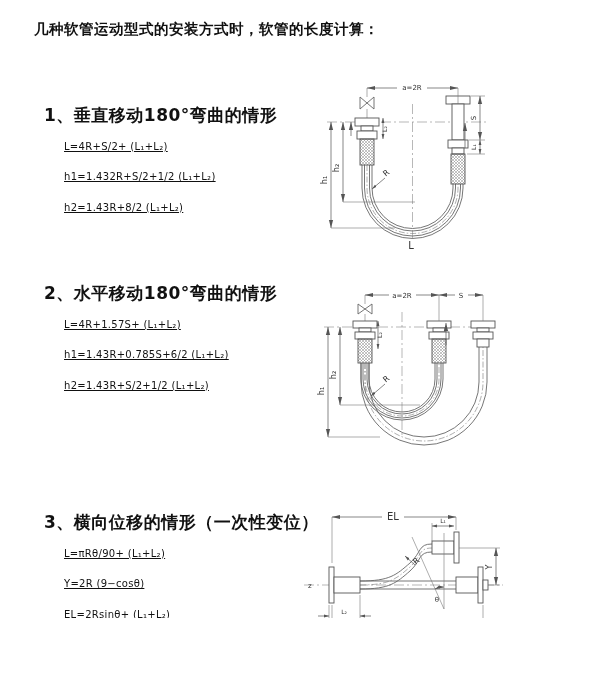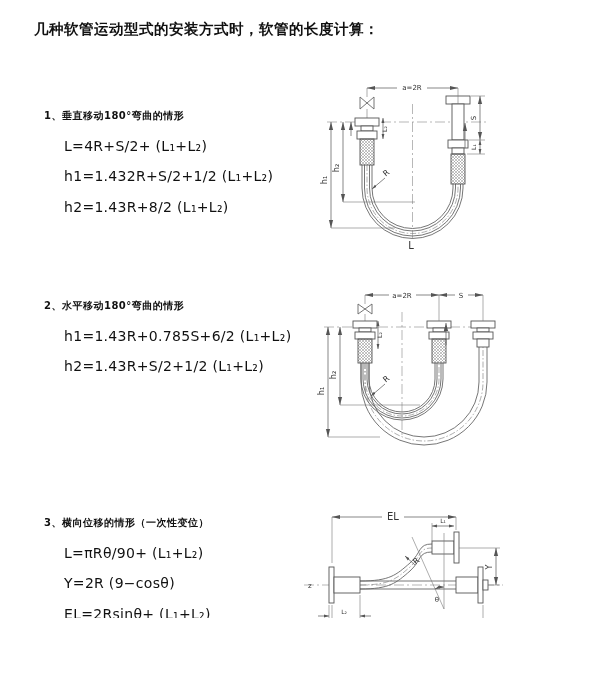--- a/index.html
+++ b/index.html
@@ -1,21 +1,21 @@
 <!DOCTYPE html>
 <html><head>
 <meta charset="utf-8">
 <style>
   html,body { margin:0; padding:0; background:#ffffff; }
   body { width:600px; height:675px; font-family:"DejaVu Sans","Liberation Sans",sans-serif; }
   .page { position:relative; width:600px; height:618px; background:#fff; overflow:hidden; color:#111; }
   .title { position:absolute; left:34px; top:20px; font-size:14.5px; font-weight:bold; letter-spacing:0.5px; white-space:nowrap; }
   .sec { position:absolute; left:44px; }
-  .heading { font-size:10px; font-weight:bold; letter-spacing:0.5px; line-height:19px; white-space:nowrap; }
-  .formula { font-size:14px; line-height:19px; margin:11.5px 0 0 20px; letter-spacing:0.3px; white-space:nowrap; }
+  .heading { font-size:17px; font-weight:bold; letter-spacing:0.5px; line-height:19px; white-space:nowrap; }
+  .formula { font-size:10px; line-height:19px; margin:11.5px 0 0 20px; letter-spacing:0.3px; white-space:nowrap;text-decoration:underline; }
   .diag { position:absolute; }
   
   svg text { font-family:"DejaVu Sans","Liberation Sans",sans-serif; fill:#333; }
   .ln   { stroke:#666; stroke-width:0.9; fill:none; }
   .thin { stroke:#777; stroke-width:0.6; fill:none; }
   .cl   { stroke:#888; stroke-width:0.6; fill:none; stroke-dasharray:10 3 2 3; }
   .hd   { stroke:#777; stroke-width:0.6; fill:none; stroke-dasharray:6 2 1.5 2; }
   .fit  { fill:#fff; stroke:#555; stroke-width:0.9; }
   .braid{ fill:url(#brd); stroke:#555; stroke-width:0.9; }
   .dim  { stroke:#555; stroke-width:0.7; fill:none; }
@@ -46,22 +46,23 @@
 
   <div class="title">几种软管运动型式的安装方式时，软管的长度计算：</div>
 
   <div class="sec" style="top:106px">
     <div class="heading">1、垂直移动180°弯曲的情形</div>
     <div class="formula">L=4R+S/2+ (L₁+L₂)</div>
     <div class="formula">h1=1.432R+S/2+1/2 (L₁+L₂)</div>
     <div class="formula">h2=1.43R+8/2 (L₁+L₂)</div>
   </div>
 
-  <div class="sec" style="top:296px">
+  <div class="sec" style="top:284px">
     <div class="heading">2、水平移动180°弯曲的情形</div>
+    <div class="formula">L=4R+1.57S+ (L₁+L₂)</div>
     <div class="formula">h1=1.43R+0.785S+6/2 (L₁+L₂)</div>
     <div class="formula">h2=1.43R+S/2+1/2 (L₁+L₂)</div>
   </div>
 
   <div class="sec" style="top:513px">
     <div class="heading">3、横向位移的情形（一次性变位）</div>
     <div class="formula">L=πRθ/90+ (L₁+L₂)</div>
     <div class="formula">Y=2R (9−cosθ)</div>
     <div class="formula">EL=2Rsinθ+ (L₁+L₂)</div>
   </div>

